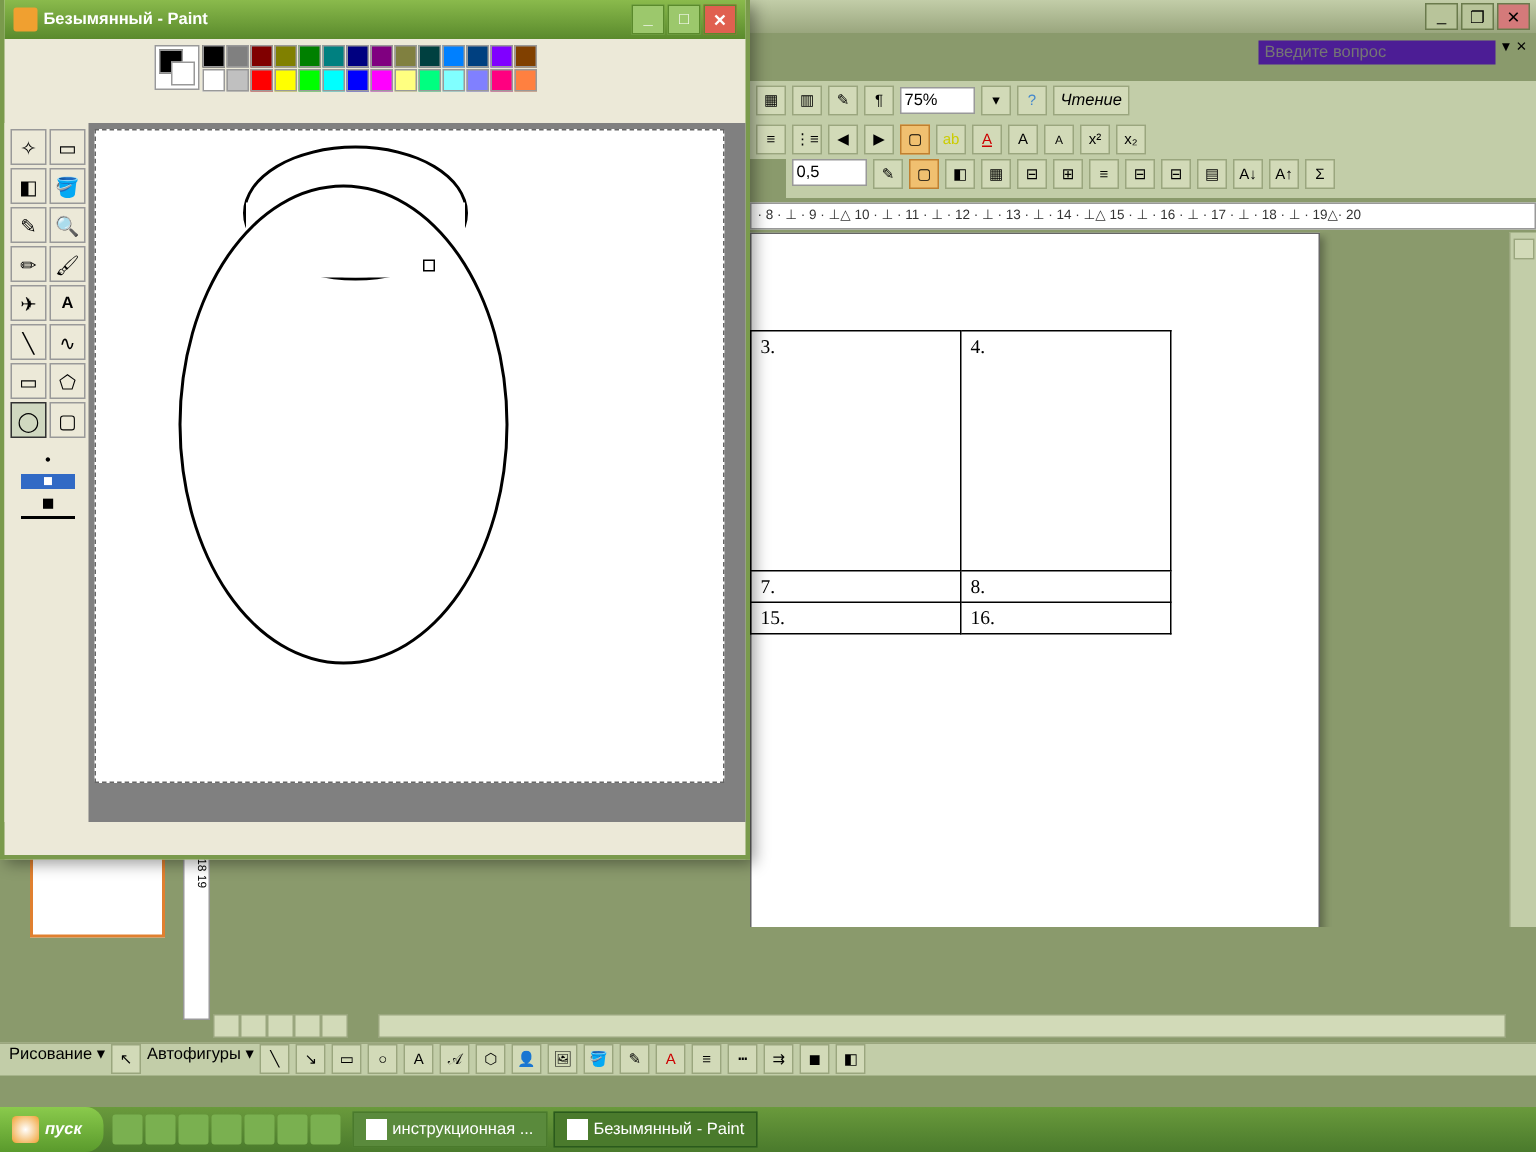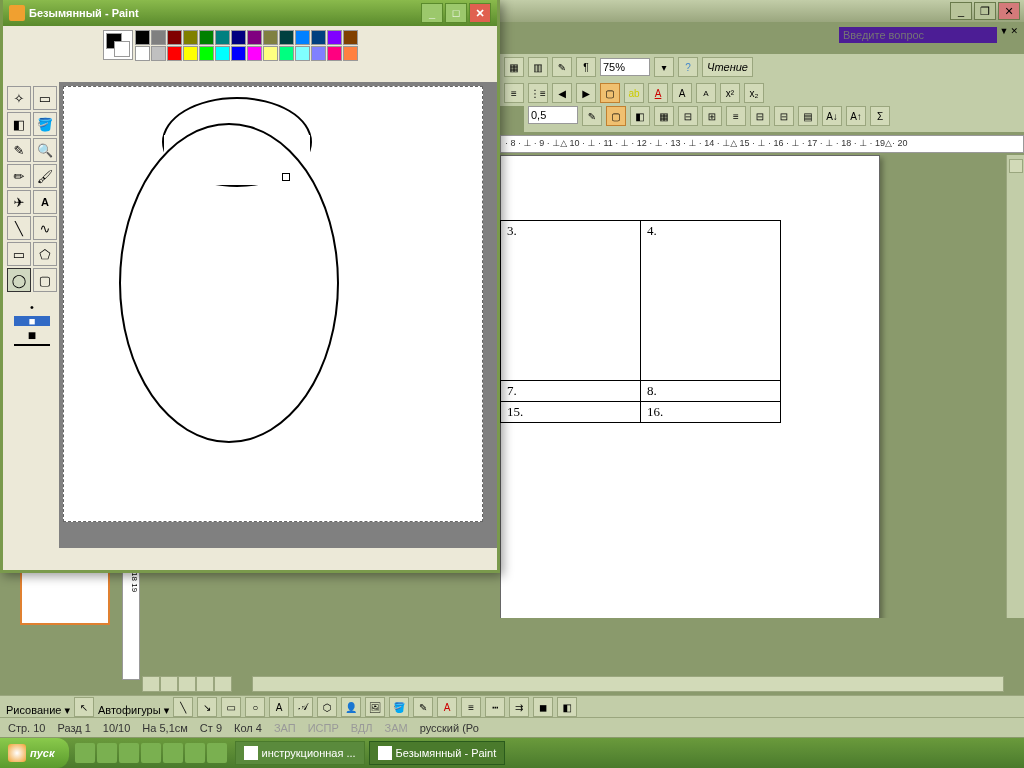--- a/index.html
+++ b/index.html
@@ -24,21 +24,21 @@
 .word-table { position:absolute; left:500px; top:220px; border-collapse:collapse; }
 .word-table td { border:1px solid #000; background:#fff; padding:2px 6px; font-family:'Times New Roman',serif; font-size:13px; vertical-align:top;}
 .row-tall td { height:160px; width:140px;}
 .row-short td { height:16px; width:140px;}
 .word-bottom-thumb { position:absolute; left:20px; top:565px; width:120px; height:80px; }
 .thumb-frame { width:90px; height:60px; background:#fff; border:2px solid #e08030; }
 .vruler { position:absolute; left:122px; top:560px; width:18px; height:120px; background:#fff; border:1px solid #999; font-size:8px; writing-mode:vertical-rl;}
 .word-viewbtns { position:absolute; left:142px; top:676px; display:flex; gap:0;}
 .word-viewbtns .vb { width:18px; height:16px; border:1px solid #9aa67e; background:#d2dab8;}
 .hscroll { position:absolute; left:252px; right:20px; top:676px; height:16px; background:#d2dab8; border:1px solid #9aa67e;}
-.word-drawbar { position:absolute; left:0; right:0; top:695px; height:22px; background:#c2cda8; display:flex; align-items:flex-end; gap:4px; padding:0 6px; border-top:1px solid #9aa67e;}
+.word-drawbar { position:absolute; left:0; right:0; top:695px; height:22px; background:#c2cda8; display:flex; align-items:flex-start; gap:4px; padding:0 6px; border-top:1px solid #9aa67e;}
 .word-status { position:absolute; left:0; right:0; top:717px; height:20px; background:#c2cda8; display:flex; align-items:center; gap:12px; padding:0 8px; font-size:11px; border-top:1px solid #9aa67e;}
 .word-status span { color:#333;}
 .word-status .dim { color:#999;}
 
 
 .paint-win { position:absolute; left:0; top:0; width:500px; height:573px; border:3px solid #7a9a4c; border-top:none; background:#ece9d8; box-shadow: 3px 3px 10px rgba(0,0,0,0.4);}
 .paint-title { height:26px; background:linear-gradient(#8aba4c,#5a8a2c); display:flex; align-items:center; padding:0 6px; color:#fff; font-weight:bold;}
 .paint-title .icon { width:16px; height:16px; margin-right:4px; background:#f0a030; border-radius:2px;}
 .paint-title .spacer { flex:1;}
 .paint-title .wbtn { width:22px; height:20px; margin-left:2px; background:#9cc86c; border:1px solid #5a8a2c; display:inline-flex; align-items:center; justify-content:center; color:#fff; font-weight:bold;}
@@ -189,33 +189,20 @@
     <div class="tbtn">👤</div>
     <div class="tbtn">🖼</div>
     <div class="tbtn">🪣</div>
     <div class="tbtn">✎</div>
     <div class="tbtn" style="color:#c00;">A</div>
     <div class="tbtn">≡</div>
     <div class="tbtn">┅</div>
     <div class="tbtn">⇉</div>
     <div class="tbtn">◼</div>
     <div class="tbtn">◧</div>
-  </div>
-  <div class="word-status">
-    <span>Стр. 10</span>
-    <span>Разд 1</span>
-    <span>10/10</span>
-    <span>На 5,1см</span>
-    <span>Ст 9</span>
-    <span>Кол 4</span>
-    <span class="dim">ЗАП</span>
-    <span class="dim">ИСПР</span>
-    <span class="dim">ВДЛ</span>
-    <span class="dim">ЗАМ</span>
-    <span>русский (Ро</span>
   </div>
 </div>
 
 <div class="paint-win">
   <div class="paint-title">
     <div class="icon"></div>
     <span>Безымянный - Paint</span>
     <div class="spacer"></div>
     <div class="wbtn">_</div>
     <div class="wbtn">□</div>

